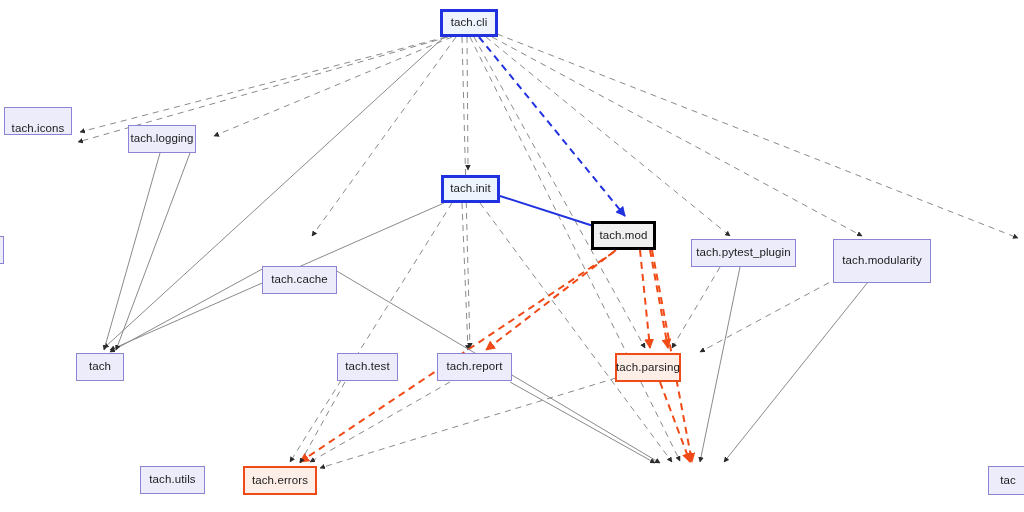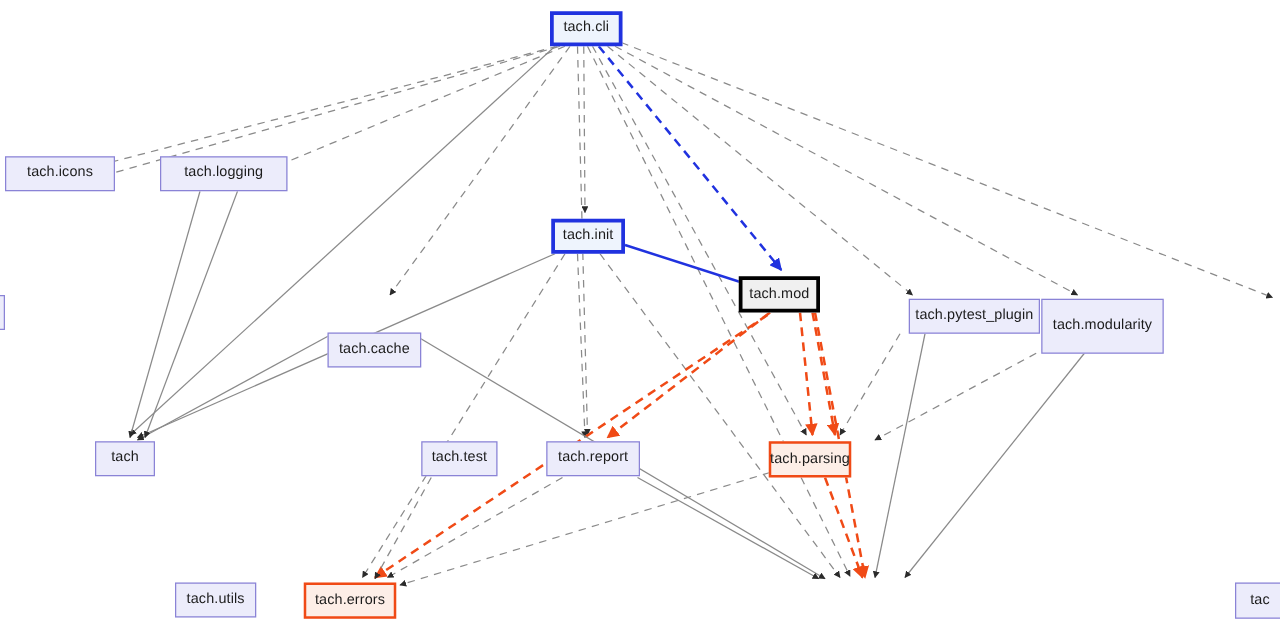--- a/index.html
+++ b/index.html
@@ -119,36 +119,36 @@
         <path d="M 660,382 L 690,462" fill="none" stroke="#f04a16" stroke-width="2" stroke-dasharray="7,5" marker-end="url(#ah-red)"></path>
         <path d="M 616,378 L 320,468" fill="none" stroke="#8a8a8a" stroke-width="1" stroke-dasharray="6,5" marker-end="url(#ah-gray)"></path>
         <path d="M 345,382 L 300,463" fill="none" stroke="#8a8a8a" stroke-width="1" stroke-dasharray="6,5" marker-end="url(#ah-gray)"></path>
       </g>
   </svg>
 
   <div id="node-layer">
       <div class="node src" style="left: 440px; top: 9px; width: 58px; height: 28px; align-items: center;">
         <span class="node-label">tach.cli</span>
       </div>
-      <div class="node plain" style="left: 4px; top: 125px; width: 88px; height: 28px;">
+      <div class="node plain" style="left: 4px; top: 107px; width: 68px; height: 28px; align-items: flex-end;">
         <span class="node-label">tach.icons</span>
       </div>
-      <div class="node plain" style="left: 128px; top: 125px; width: 102px; height: 28px;">
+      <div class="node plain" style="left: 128px; top: 125px; width: 68px; height: 28px;">
         <span class="node-label">tach.logging</span>
       </div>
       <div class="node src" style="left: 441px; top: 175px; width: 59px; height: 28px;">
         <span class="node-label">tach.init</span>
       </div>
       <div class="node focus" style="left: 591px; top: 221px; width: 65px; height: 29px;">
         <span class="node-label">tach.mod</span>
       </div>
       <div class="node plain" style="left: 262px; top: 239px; width: 75px; height: 28px; margin-top: 27px;">
         <span class="node-label">tach.cache</span>
       </div>
-      <div class="node plain" style="left: 691px; top: 239px; width: 105px; height: 28px; margin-left: 36px;">
+      <div class="node plain" style="left: 691px; top: 239px; width: 105px; height: 28px;">
         <span class="node-label">tach.pytest_plugin</span>
       </div>
       <div class="node plain" style="left: 833px; top: 239px; width: 98px; height: 44px;">
         <span class="node-label">tach.modularity</span>
       </div>
       <div class="node plain" style="left: -6px; top: 236px; width: 10px; height: 28px;">
         <span class="node-label"></span>
       </div>
       <div class="node plain" style="left: 76px; top: 353px; width: 48px; height: 28px;">
         <span class="node-label">tach</span>

